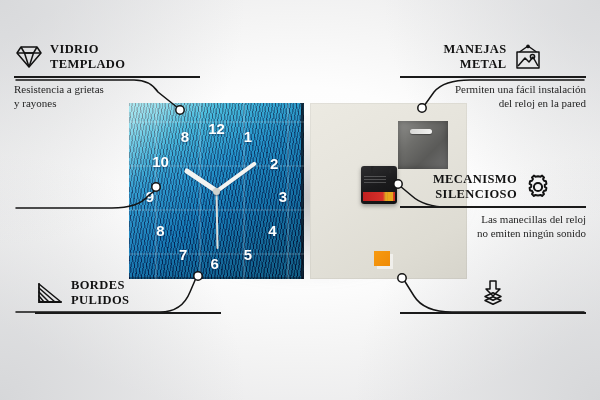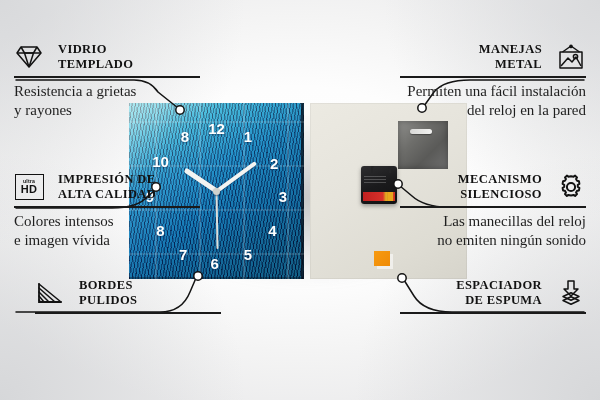--- a/index.html
+++ b/index.html
@@ -225,47 +225,47 @@
   }
 
   
   .feature {
     position: absolute;
     width: 186px;
   }
   .feature-head {
     display: flex;
     align-items: center;
-    gap: 14px;
+    gap: 6px;
   }
   .feature-title {
     font-family: "Liberation Serif", serif;
     font-weight: 700;
     font-size: 12.5px;
     line-height: 1.18;
     letter-spacing: 0.4px;
     color: #121212;
     white-space: pre-line;
   }
   .feature-rule {
     height: 1.6px;
     background: #1a1a1a;
     margin: 4px 0 4px 0;
   }
   .feature-desc {
     font-family: "Liberation Serif", serif;
-    font-size: 15px;
+    font-size: 11px;
     line-height: 1.32;
     color: #1f1f1f;
     white-space: pre-line;
   }
   .feature.left .feature-head { justify-content: flex-start; }
   .feature.left .feature-title { text-align: left; }
   .feature.left .feature-desc { text-align: left; }
-  .feature.right .feature-head { justify-content: flex-end; }
+  .feature.right .feature-head { justify-content: center; }
   .feature.right .feature-title { text-align: right; }
   .feature.right .feature-desc { text-align: right; }
 
   .f-icon {
     flex: 0 0 auto;
     width: 30px;
     height: 30px;
     display: flex;
     align-items: center;
     justify-content: center;
@@ -388,35 +388,20 @@
         </svg>
       </span>
       <span class="feature-title">VIDRIO
 TEMPLADO</span>
     </div>
     <div class="feature-rule"></div>
     <div class="feature-desc">Resistencia a grietas
 y rayones</div>
   </div>
 
-  <div class="feature left" id="feature-print">
-    <div class="feature-head">
-      <span class="f-icon">
-        <span class="hd-box">
-          <span class="hd-ultra">ultra</span>
-          <span class="hd-main">HD</span>
-        </span>
-      </span>
-      <span class="feature-title">IMPRESIÓN DE
-ALTA CALIDAD</span>
-    </div>
-    <div class="feature-rule"></div>
-    <div class="feature-desc">Colores intensos
-e imagen vívida</div>
-  </div>
 
   <div class="feature left" id="feature-edges">
     <div class="feature-head">
       <span class="f-icon">
         <svg width="28" height="24" viewBox="0 0 28 24" fill="none" stroke="#121212" stroke-width="1.5" stroke-linecap="round">
           <path d="M3,3 L3,21 L25,21" stroke-width="1.8"></path>
           <path d="M3,3 L25,21"></path>
           <path d="M3,7 L19,21"></path>
           <path d="M3,11 L13,21"></path>
           <path d="M3,15 L8,21"></path>
@@ -463,22 +448,20 @@
         </svg>
       </span>
     </div>
     <div class="feature-rule"></div>
     <div class="feature-desc">Las manecillas del reloj
 no emiten ningún sonido</div>
   </div>
 
   <div class="feature right" id="feature-foam">
     <div class="feature-head">
-      <span class="feature-title">ESPACIADOR
-DE ESPUMA</span>
       <span class="f-icon">
         <svg width="28" height="28" viewBox="0 0 28 28" fill="none" stroke="#121212" stroke-width="1.5" stroke-linejoin="round">
           <path d="M11,2 h6 v8 h4 l-7,7 l-7,-7 h4 Z"></path>
           <path d="M6,17.5 L14,13.8 L22,17.5 L14,21.2 Z"></path>
           <path d="M6,21.5 L14,17.8 L22,21.5 L14,25.2 Z"></path>
         </svg>
       </span>
     </div>
     <div class="feature-rule"></div>
   </div>

